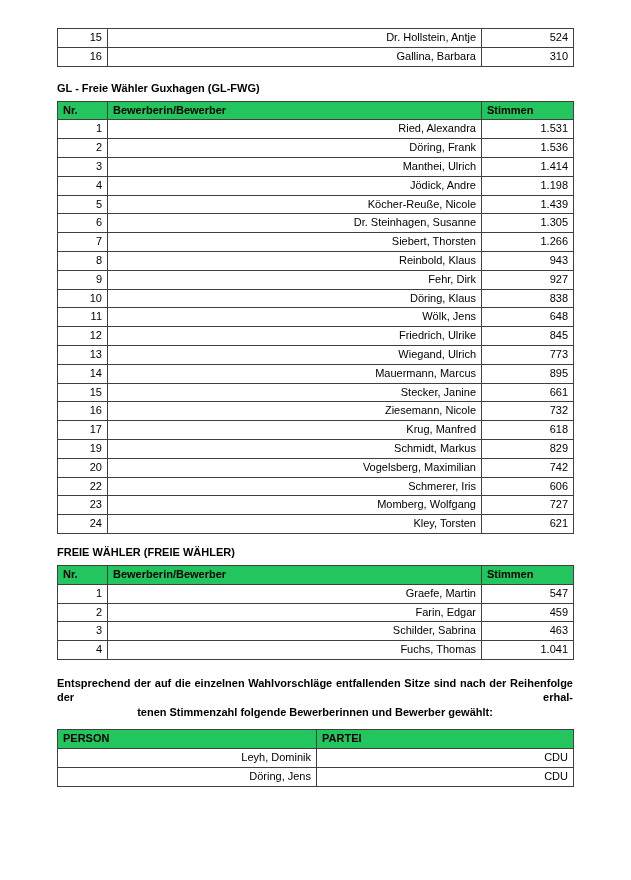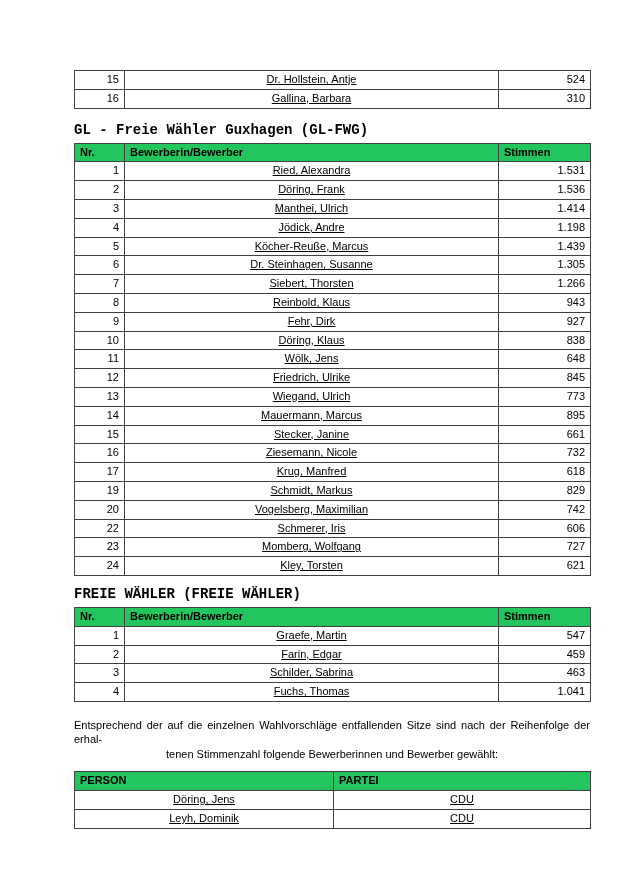--- a/index.html
+++ b/index.html
@@ -12,24 +12,24 @@
     width: 631px;
     height: 880px;
     background: #ffffff;
     font-family: "Liberation Sans", "DejaVu Sans", sans-serif;
     font-size: 11px;
     color: #000000;
     overflow: hidden;
   }
   .content {
     position: absolute;
-    left: 74px;
+    left: 57px;
     top: 0;
     width: 516px;
-    padding-top: 70px;
+    padding-top: 28px;
     box-sizing: content-box;
   }
   table.doc-table {
     width: 516px;
     border-collapse: collapse;
     table-layout: fixed;
     margin: 0;
   }
   table.doc-table th,
   table.doc-table td {
@@ -41,37 +41,37 @@
     white-space: nowrap;
     vertical-align: middle;
   }
   table.doc-table th {
     background: #22c55e;
     font-weight: bold;
     text-align: left;
   }
   td.col-nr  { text-align: right; padding-right: 8px; }
   td.col-stimmen { text-align: right; padding-right: 5px; }
-  td.col-name, td.col-person, td.col-partei { text-align: center; text-decoration: underline; }
+  td.col-name, td.col-person, td.col-partei { text-align: right; }
   th.col-nr { text-align: left; }
 
   .section-heading {
     font-weight: bold;
-    font-size: 14px;
+    font-size: 11px;
     line-height: 13px;
     margin: 15px 0 6px 0;
-    font-family: Liberation Mono, monospace;
   }
   .fw-heading {
     margin-top: 12px;
   }
   .between-para {
     margin: 16px 0 10px 0;
     line-height: 14.5px;
     color: #000000;
+    font-weight: bold;
   }
   .para-line-justified {
     text-align: justify;
     text-align-last: justify;
   }
   .para-line-left {
     text-align: center;
   }
 </style>
 </head>
@@ -131,21 +131,21 @@
             <td class="col-name">Manthei, Ulrich</td>
             <td class="col-stimmen">1.414</td>
           </tr>
           <tr>
             <td class="col-nr">4</td>
             <td class="col-name">Jödick, Andre</td>
             <td class="col-stimmen">1.198</td>
           </tr>
           <tr>
             <td class="col-nr">5</td>
-            <td class="col-name">Köcher-Reuße, Marcus</td>
+            <td class="col-name">Köcher-Reuße, Nicole</td>
             <td class="col-stimmen">1.439</td>
           </tr>
           <tr>
             <td class="col-nr">6</td>
             <td class="col-name">Dr. Steinhagen, Susanne</td>
             <td class="col-stimmen">1.305</td>
           </tr>
           <tr>
             <td class="col-nr">7</td>
             <td class="col-name">Siebert, Thorsten</td>
@@ -279,24 +279,24 @@
           <col style="width:257px">
       </colgroup>
       <thead>
         <tr>
           <th class="col-person">PERSON</th>
           <th class="col-partei">PARTEI</th>
         </tr>
       </thead>
       <tbody>
           <tr>
+            <td class="col-person">Leyh, Dominik</td>
+            <td class="col-partei">CDU</td>
+          </tr>
+          <tr>
             <td class="col-person">Döring, Jens</td>
             <td class="col-partei">CDU</td>
           </tr>
-          <tr>
-            <td class="col-person">Leyh, Dominik</td>
-            <td class="col-partei">CDU</td>
-          </tr>
         </tbody>
     </table>
 
   </div>
 </div>
 
 </body></html>

